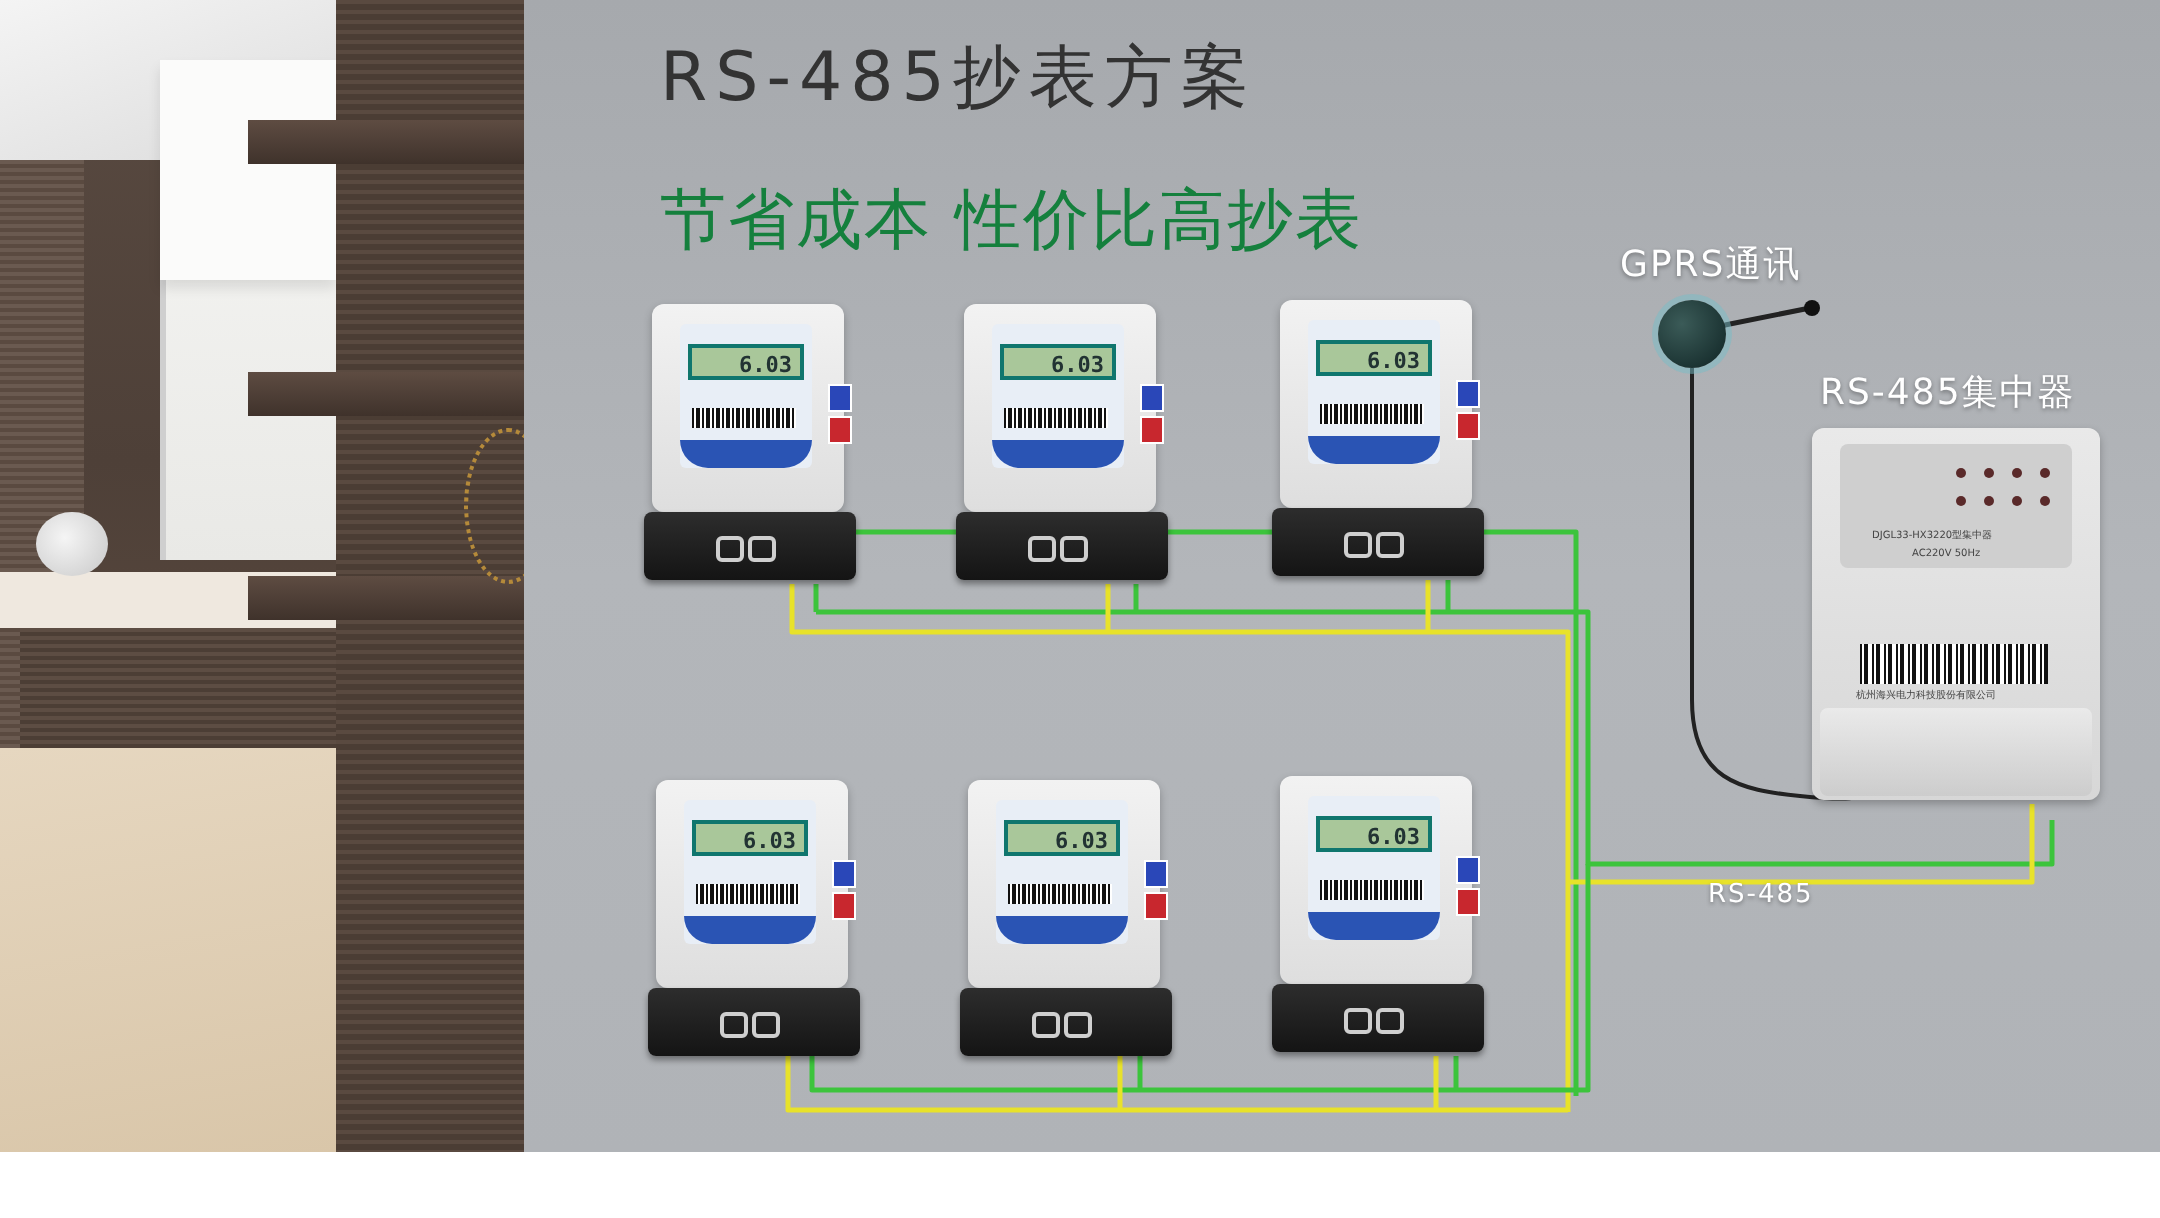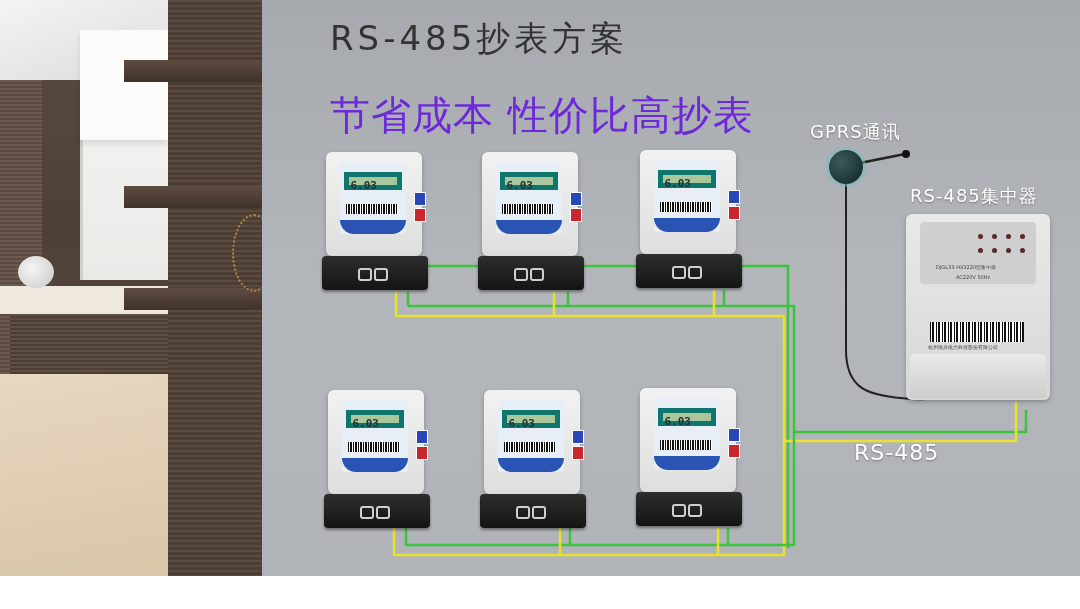--- a/index.html
+++ b/index.html
@@ -12,26 +12,26 @@
   .photo .blind{position:absolute;left:80px;top:30px;width:88px;height:110px;background:#fbfbfa;box-shadow:0 4px 6px rgba(0,0,0,.1);}
   .photo .shelf{position:absolute;left:124px;width:138px;height:22px;background:linear-gradient(180deg,#5e4c42,#3f322b);}
   .photo .counter{position:absolute;left:0;top:286px;width:168px;height:28px;background:#efe8df;}
   .photo .cabinet{position:absolute;left:10px;top:314px;width:158px;height:60px;background:repeating-linear-gradient(180deg,#5d4d43 0 2px,#4c3e35 2px 4px);}
   .photo .floor{position:absolute;left:0;top:374px;width:168px;height:202px;background:linear-gradient(170deg,#e6d7c0,#d9c6a9);}
   .photo .column{position:absolute;left:168px;top:0;width:94px;height:576px;background:repeating-linear-gradient(180deg,#5a4a40 0 2px,#4b3d34 2px 5px);}
   .photo .vase{position:absolute;left:18px;top:256px;width:36px;height:32px;border-radius:50%;background:radial-gradient(circle at 40% 40%,#f5f5f5,#c8c8c8);}
   .photo .plate{position:absolute;left:232px;top:214px;width:40px;height:74px;border-radius:50%;border:2px dotted #b58a3a;}
   .panel{position:absolute;left:262px;top:0;width:818px;height:576px;background:linear-gradient(180deg,#a6a9ad 0%,#b3b6ba 50%,#b0b3b7 100%);}
   .title{position:absolute;left:330px;top:16px;font-size:34px;color:#333;letter-spacing:4px;white-space:nowrap;}
-  .subtitle{position:absolute;left:330px;top:88px;font-size:40px;color:#6d28d9;letter-spacing:1px;white-space:nowrap;}
+  .subtitle{position:absolute;left:330px;top:88px;font-size:33px;color:#15803d;letter-spacing:1px;white-space:nowrap;}
   .label{position:absolute;color:#ffffff;font-size:18px;letter-spacing:1px;text-shadow:0 1px 2px rgba(0,0,0,.35);white-space:nowrap;}
   .meter{position:absolute;width:110px;height:150px;}
   .meter .body{position:absolute;left:4px;top:0;width:96px;height:104px;background:linear-gradient(180deg,#f2f2f2,#dedede);border-radius:6px;box-shadow:0 2px 4px rgba(0,0,0,.25);}
   .meter .lcd-frame{position:absolute;left:18px;top:10px;width:66px;height:72px;background:#e8eef6;border-radius:3px;}
-  .meter .lcd{position:absolute;left:22px;top:20px;width:58px;height:18px;background:#a9c79a;border:5px solid #0f766e;font-family:"DejaVu Sans Mono",monospace;font-size:11px;font-weight:bold;color:#233;text-align:right;padding-right:20px;box-sizing:border-box;line-height:18px;}
+  .meter .lcd{position:absolute;left:22px;top:20px;width:58px;height:18px;background:#a9c79a;border:2px solid #0f766e;font-family:"DejaVu Sans Mono",monospace;font-size:11px;font-weight:bold;color:#233;text-align:right;padding-right:4px;box-sizing:border-box;line-height:18px;}
   .meter .barcode{position:absolute;left:24px;top:52px;width:52px;height:10px;background:repeating-linear-gradient(90deg,#111 0 1px,#fff 1px 2px,#111 2px 4px,#fff 4px 5px);}
   .meter .bottom-band{position:absolute;left:18px;top:68px;width:66px;height:14px;background:#2a54b4;border-radius:0 0 30px 30px;}
   .meter .btn-blue{position:absolute;left:92px;top:40px;width:10px;height:12px;background:#2a47b8;border:1px solid #fff;}
   .meter .btn-red{position:absolute;left:92px;top:56px;width:10px;height:12px;background:#c8272e;border:1px solid #fff;}
   .meter .terminal{position:absolute;left:0;top:104px;width:106px;height:34px;background:linear-gradient(180deg,#2d2d2d,#141414);border-radius:4px;box-shadow:0 2px 3px rgba(0,0,0,.4);}
   .meter .lug{position:absolute;top:116px;width:10px;height:9px;border:2px solid #cfcfcf;border-radius:3px;}
   .wires{position:absolute;left:0;top:0;}
   .antenna{position:absolute;left:829px;top:150px;width:34px;height:34px;border-radius:50%;background:radial-gradient(circle at 35% 35%,#3b5b58,#0f2424);box-shadow:0 0 0 3px rgba(120,190,200,.5);}
   .conc{position:absolute;left:906px;top:214px;width:144px;height:186px;background:linear-gradient(180deg,#e9e9e9,#d7d7d7);border-radius:6px;box-shadow:0 2px 4px rgba(0,0,0,.25);}
   .conc .top-window{position:absolute;left:14px;top:8px;width:116px;height:62px;background:#cfcfcf;border-radius:4px;}
@@ -179,15 +179,15 @@
     <div class="led" style="left:86px;top:34px;"></div>
   <div class="led" style="left:100px;top:34px;"></div>
     <div class="led" style="left:114px;top:34px;"></div>
   <div class="small" style="left:30px;top:50px;">DJGL33-HX3220型集中器</div>
   <div class="small" style="left:50px;top:60px;">AC220V 50Hz</div>
   <div class="barcode"></div>
   <div class="small" style="left:22px;top:130px;">杭州海兴电力科技股份有限公司</div>
   <div class="base"></div>
 </div>
 
-<div class="label" style="left:854px;top:440px;font-size:22px;">RS-485</div>
+<div class="label" style="left:854px;top:440px;font-size:13px;">RS-485</div>
 
 <div class="below"></div>
 
 </body></html>

